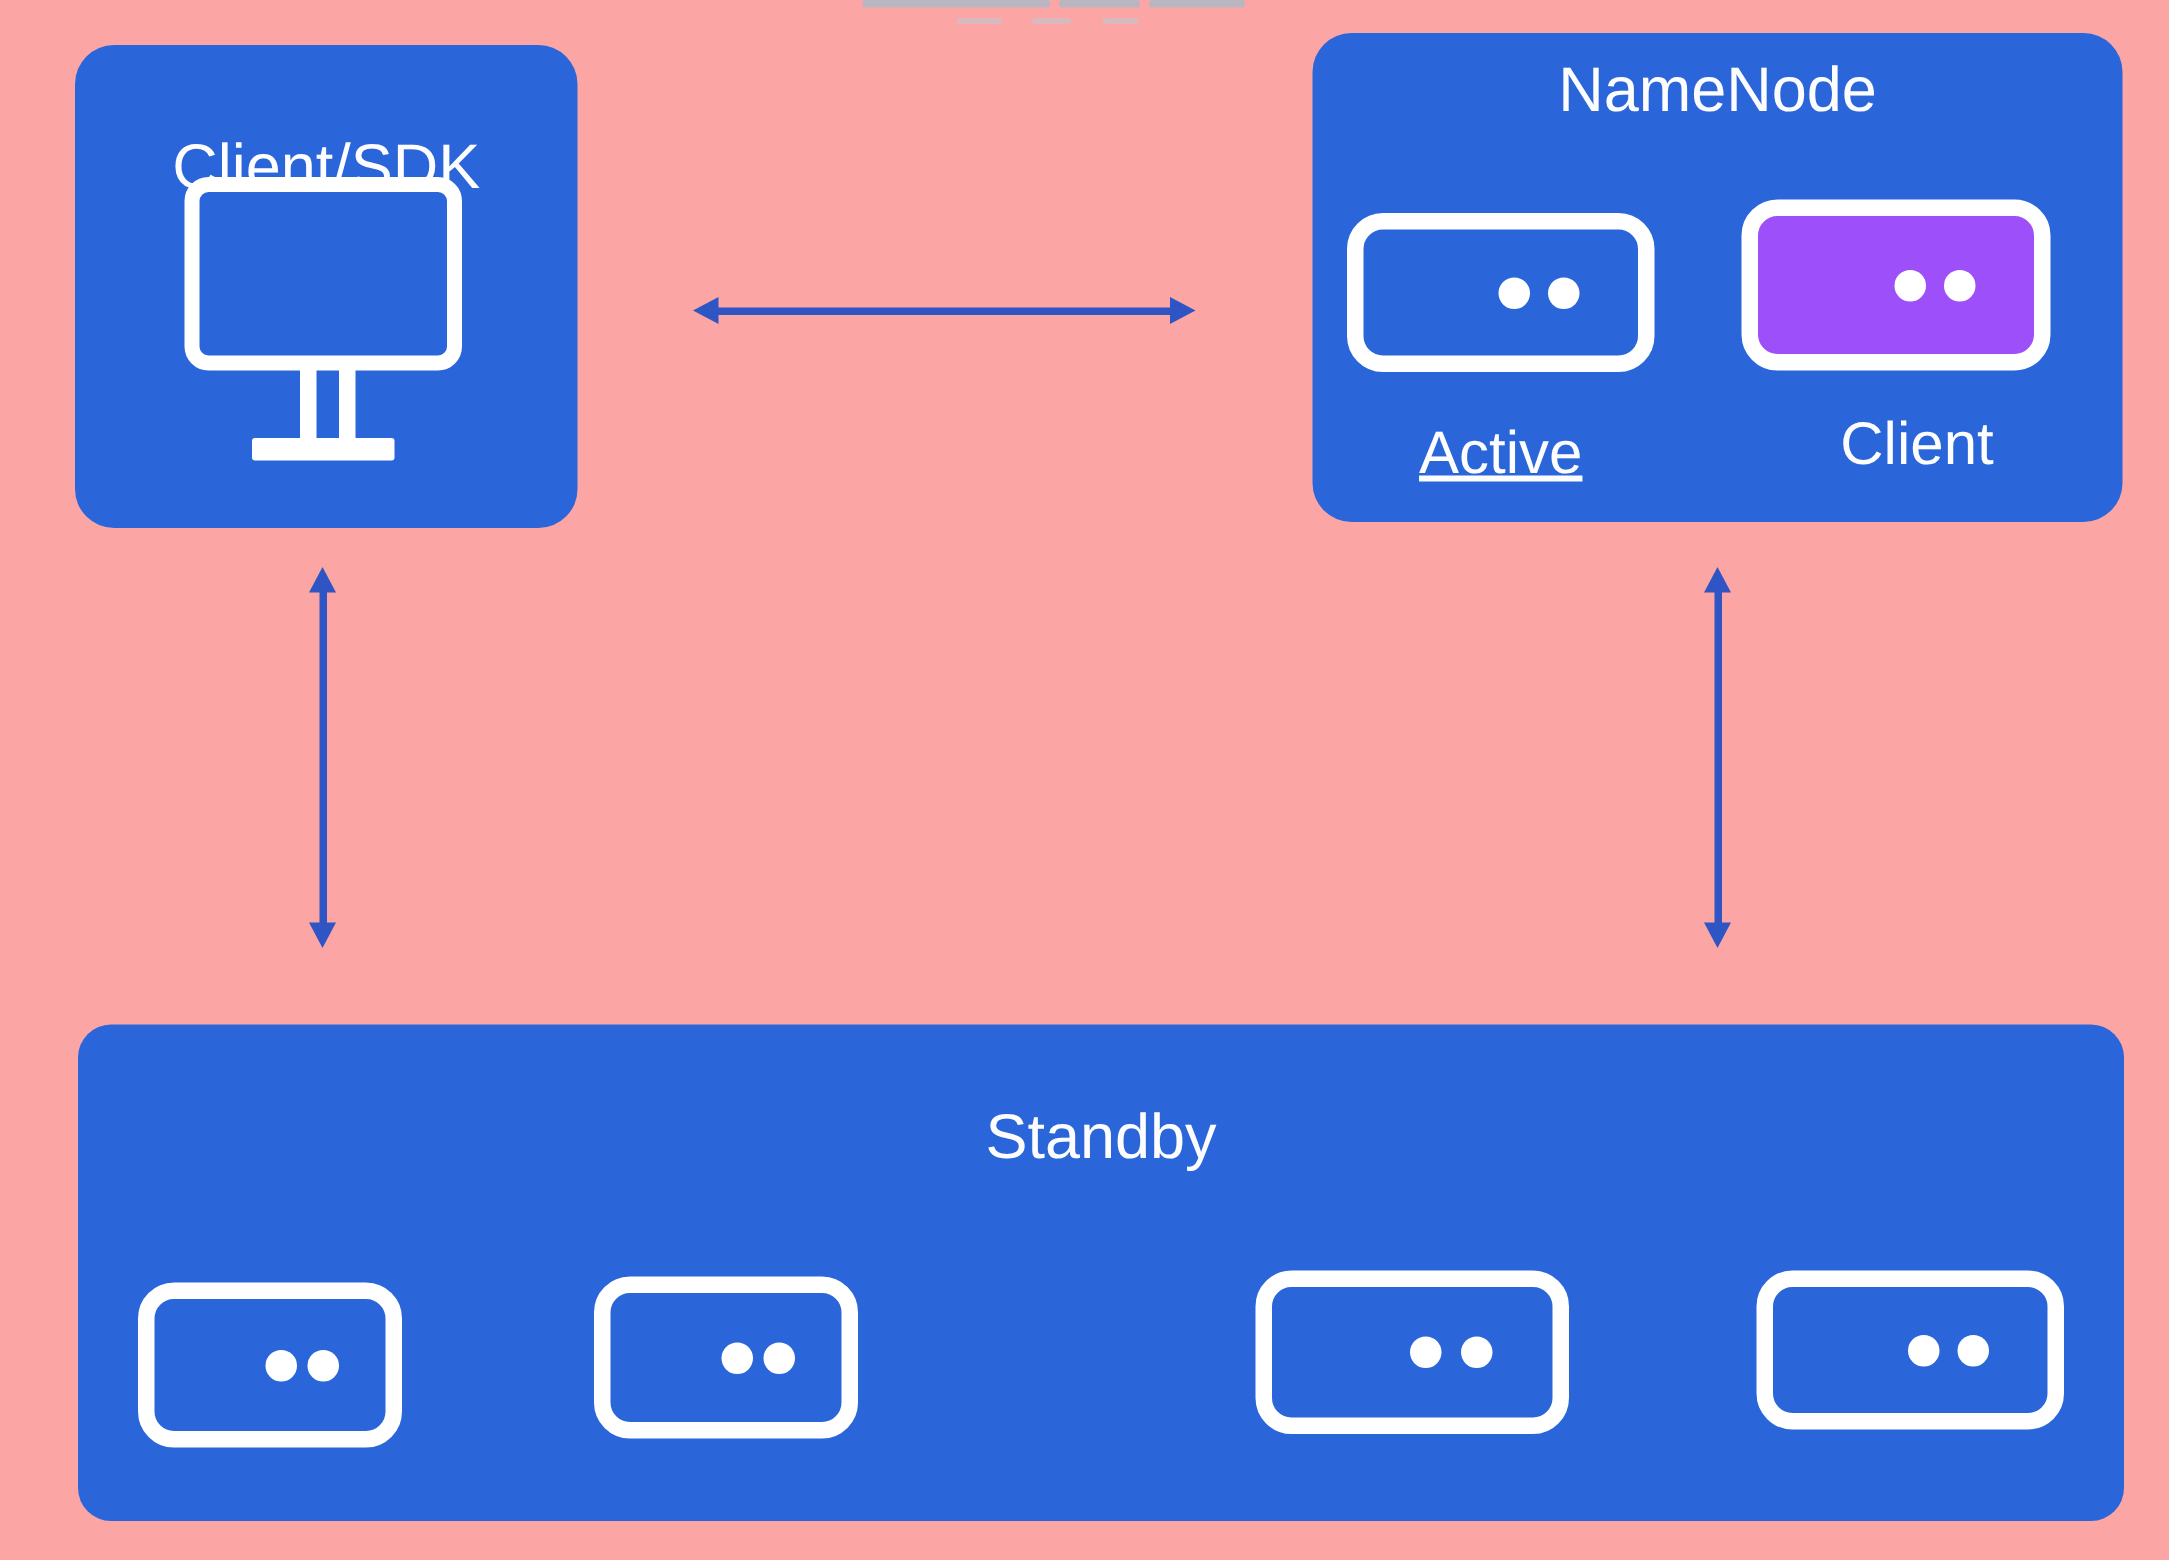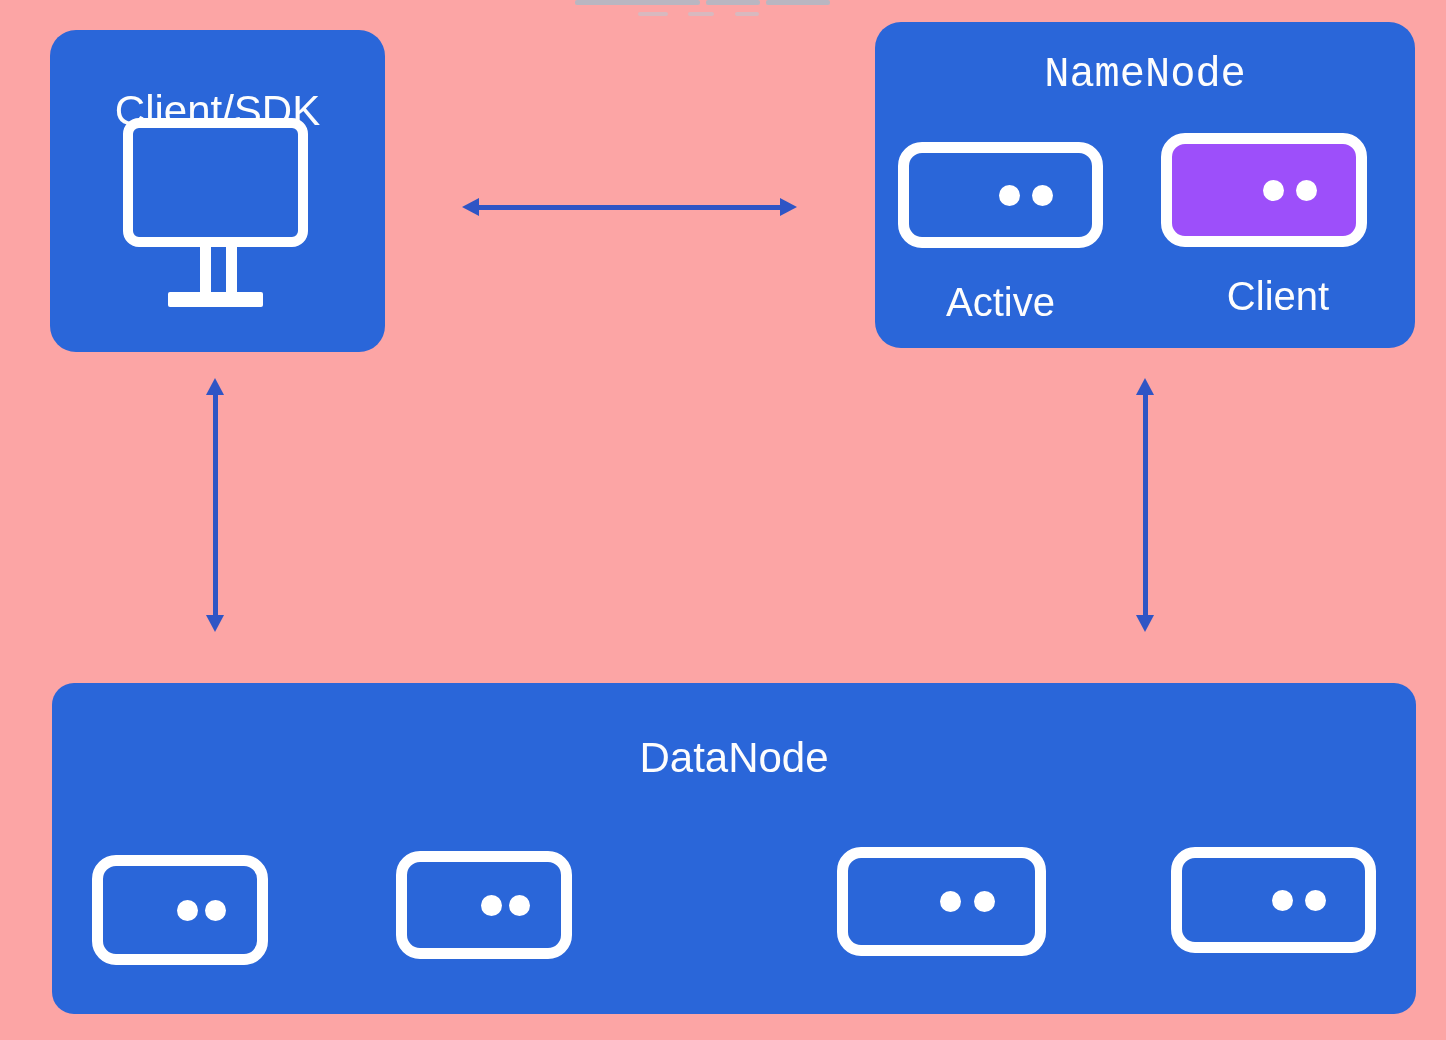--- a/index.html
+++ b/index.html
@@ -26,35 +26,35 @@
   .monitor .screen{
     position:absolute;left:73px;top:88px;width:185px;height:129px;
     border:10px solid #fff;border-radius:16px;box-sizing:border-box;
   }
   .monitor .neck-l{position:absolute;left:150px;top:215px;width:11px;height:50px;background:#fff;}
   .monitor .neck-r{position:absolute;left:176px;top:215px;width:11px;height:50px;background:#fff;}
   .monitor .base{position:absolute;left:118px;top:262px;width:95px;height:15px;background:#fff;border-radius:2px;}
 
   
   .namenode-node{left:875px;top:22px;width:540px;height:326px;border-radius:26px;}
-  .namenode-node .node-title{top:30px;font-family:Liberation Mono, monospace;}
+  .namenode-node .node-title{top:15px;}
   .server-icon{
     position:absolute;border:11px solid #fff;border-radius:24px;box-sizing:border-box;
     background:transparent;
   }
   .dot{position:absolute;width:21px;height:21px;border-radius:50%;background:#fff;top:calc(50% - 10.5px);}
   .dot.d1{left:calc(55% - 10.5px);}
   .dot.d2{left:calc(73% - 10.5px);}
   .active-server{left:23px;top:120px;width:205px;height:106px;}
   .standby-server{left:286px;top:111px;width:206px;height:114px;background:var(--standby-purple);}
   .sub-label{
     position:absolute;text-align:center;color:var(--text-white);
     font-size:40px;line-height:44px;font-weight:400;
   }
-  .active-label{left:23px;width:205px;top:258px;}
+  .active-label{left:23px;width:205px;top:258px;text-decoration:underline;}
   .standby-label{left:300px;width:206px;top:252px;}
 
   
   .datanode-node{left:52px;top:683px;width:1364px;height:331px;border-radius:22px;}
   .datanode-node .node-title{top:52px;}
   .dn-server.s1{left:40px;top:172px;width:176px;height:110px;}
   .dn-server.s2{left:344px;top:168px;width:176px;height:108px;}
   .dn-server.s3{left:785px;top:164px;width:209px;height:109px;}
   .dn-server.s4{left:1119px;top:164px;width:205px;height:106px;}
 
@@ -119,21 +119,21 @@
     </div>
     <div class="server-icon standby-server">
       <i class="dot d1"></i>
       <i class="dot d2"></i>
     </div>
     <div class="sub-label active-label">Active</div>
     <div class="sub-label standby-label">Client</div>
   </div>
 
   <div class="node datanode-node">
-    <div class="node-title">DataNode</div>
+    <div class="node-title">Standby</div>
     <div>
 
     <div class="server-icon dn-server s1">
           <i class="dot d1"></i>
           <i class="dot d2"></i>
         </div>
         <div class="server-icon dn-server s2">
           <i class="dot d1"></i>
           <i class="dot d2"></i>
         </div>

